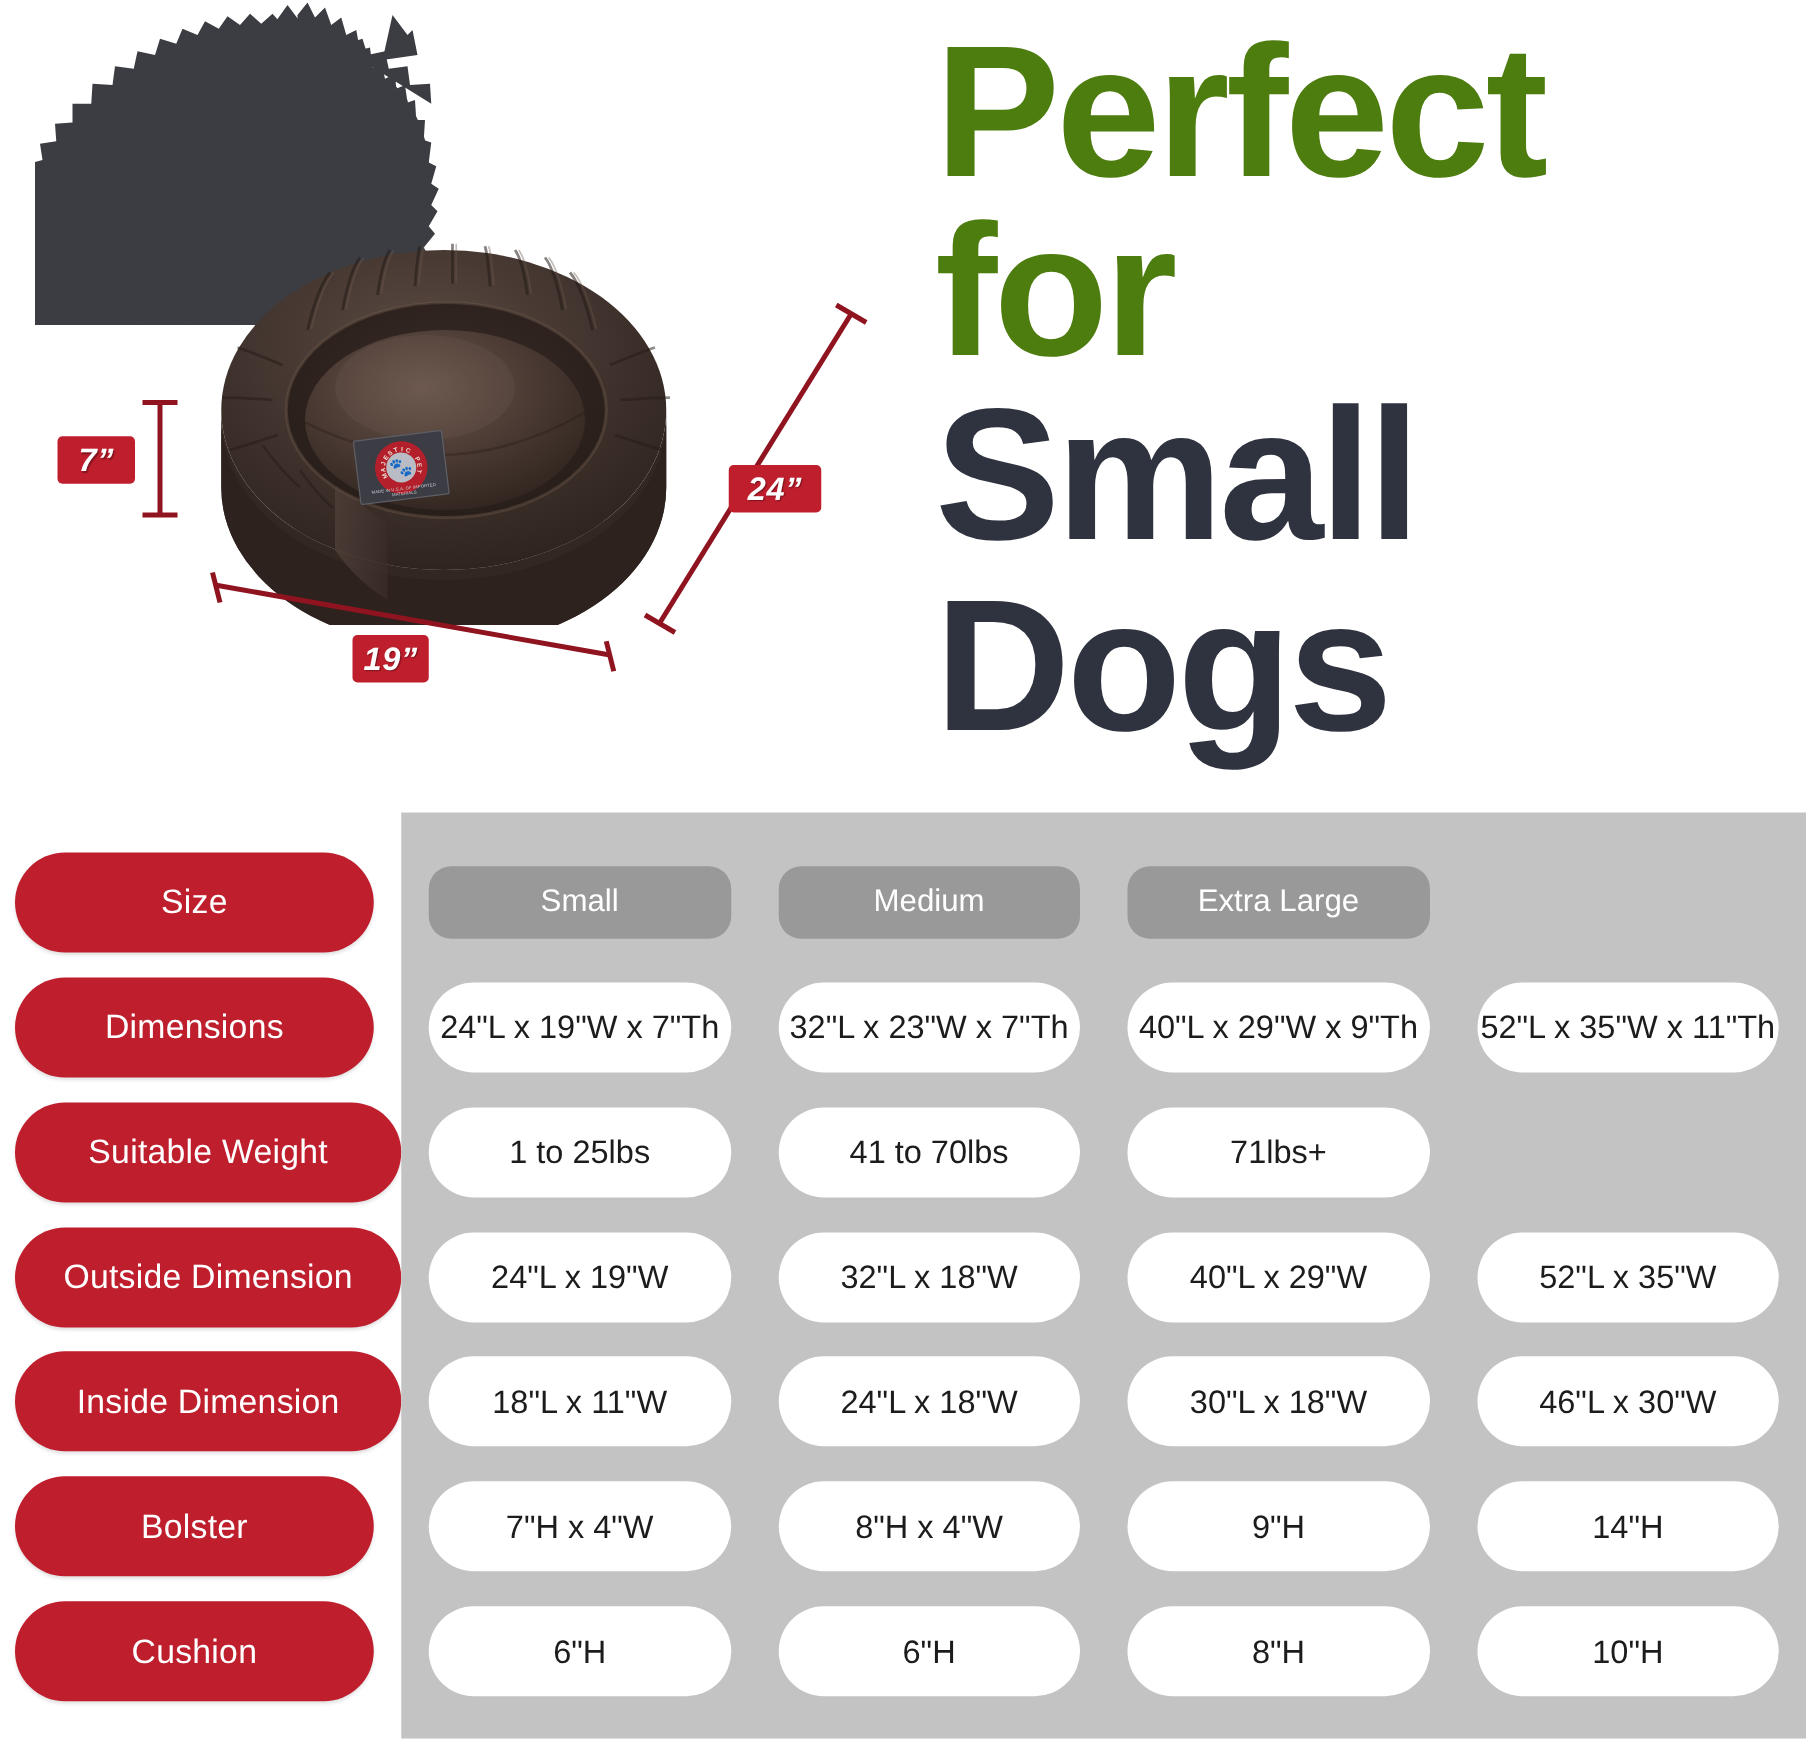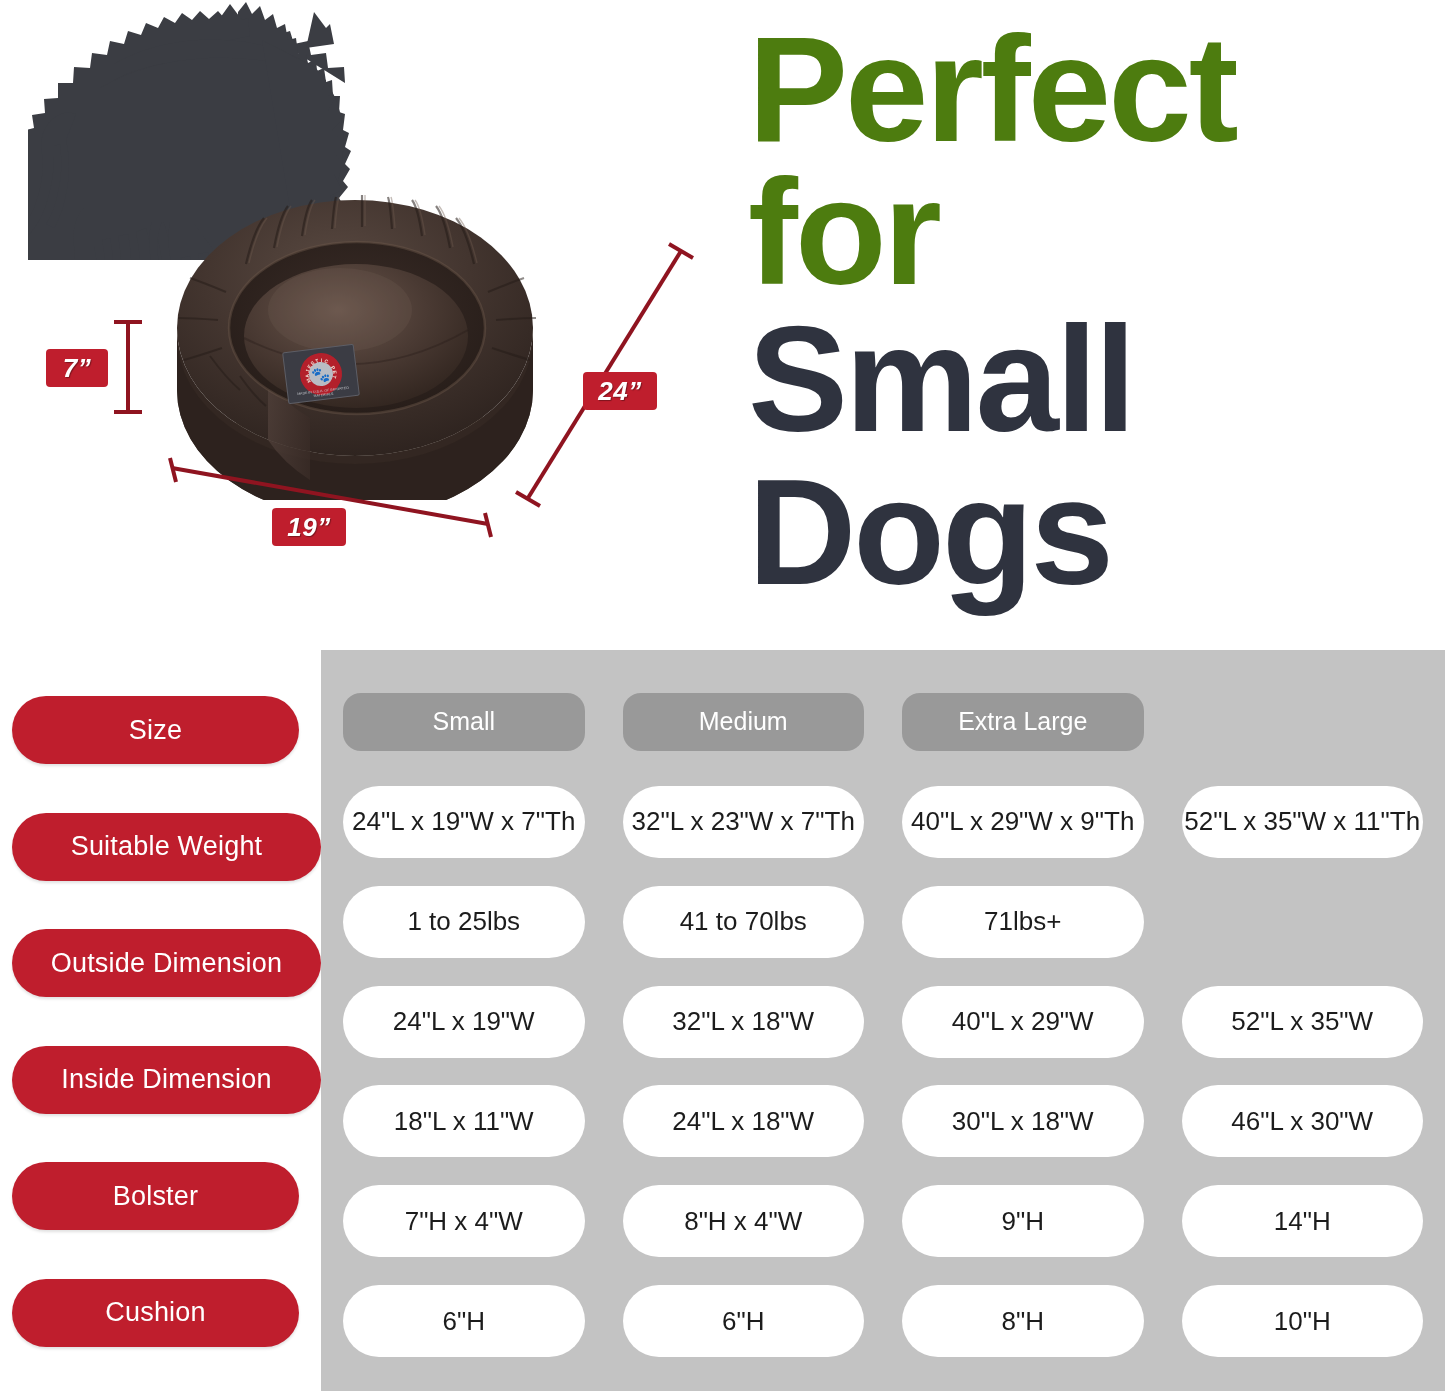--- a/index.html
+++ b/index.html
@@ -112,22 +112,22 @@
     justify-content: center;
     text-shadow: 1px 1px 1px rgba(0,0,0,.35);
     letter-spacing: .5px;
   }
   #dim-7 {
     left: 46px; top: 349px;
     width: 62px; height: 38px;
     font-size: 26px;
   }
   #dim-19 {
-    left: 272px; top: 508px;
-    width: 74px; height: 38px;
+    left: 282px; top: 508px;
+    width: 61px; height: 38px;
     font-size: 26px;
   }
   #dim-24 {
     left: 583px; top: 372px;
     width: 74px; height: 38px;
     font-size: 26px;
   }
 
   .dim-line { position: absolute; }
 
@@ -153,21 +153,21 @@
     gap: 0;
   }
   .label-row {
     flex: 1 1 0;
     display: flex;
     align-items: center;
     padding: 5px 0;
   }
   .label-pill {
     width: 100%;
-    height: 68px;
+    height: 80px;
     background: #bf1e2d;
     border-radius: 40px;
     color: #ffffff;
     display: flex;
     align-items: center;
     justify-content: center;
     font-size: 27px;
     letter-spacing: .2px;
     white-space: nowrap;
     box-shadow: 0 2px 3px rgba(0,0,0,.12);
@@ -395,20 +395,23 @@
   </div>
 
   <div id="spec-panel">
     <div id="spec-grid">
 
       <div id="label-col">
         <div class="label-row">
             <div class="label-pill narrow">Size</div>
           </div>
         <div class="label-row">
+            <div class="label-pill narrow">Dimensions</div>
+          </div>
+        <div class="label-row">
             <div class="label-pill">Suitable Weight</div>
           </div>
         <div class="label-row">
             <div class="label-pill">Outside Dimension</div>
           </div>
         <div class="label-row">
             <div class="label-pill">Inside Dimension</div>
           </div>
         <div class="label-row">
             <div class="label-pill narrow">Bolster</div>

